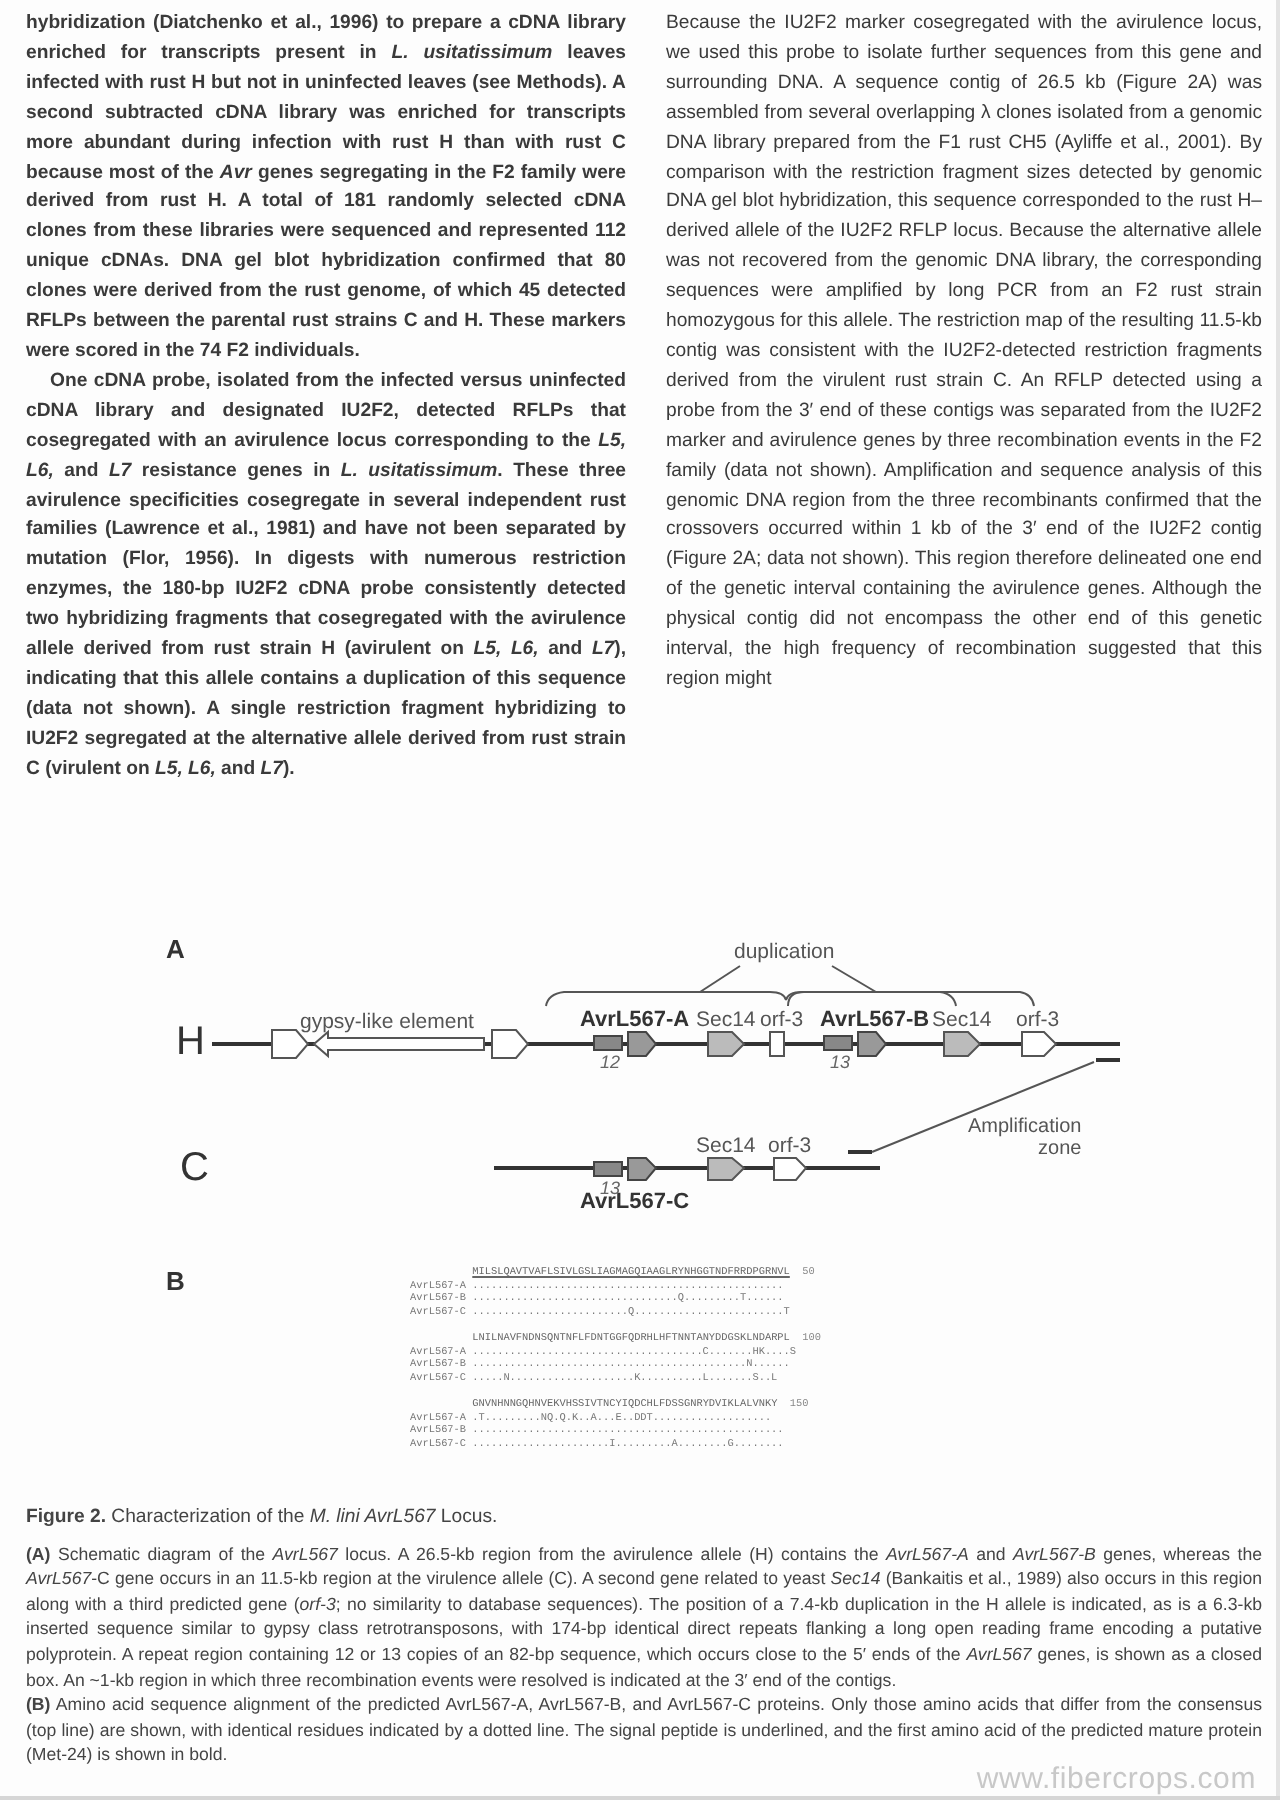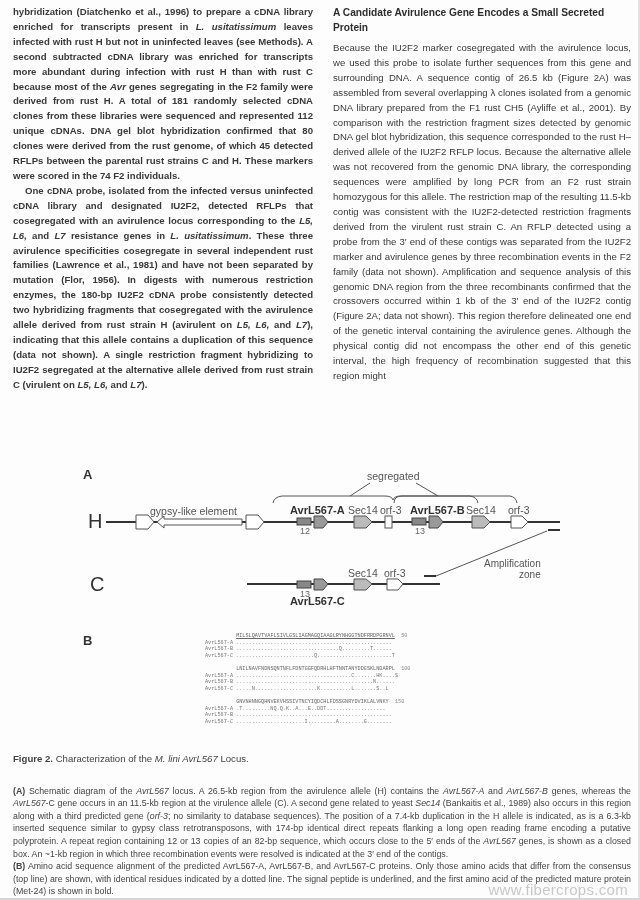--- a/index.html
+++ b/index.html
@@ -10,42 +10,41 @@
   .indent { text-indent:12px; }
   #col-left { left:13px; top:5px; width:300px;font-weight:bold; }
   #col-right { left:333px; top:5px; width:298px; }
   .heading { font-weight:bold; font-size:10.2px; line-height:15px; color:#2e2e2e; margin-bottom:6px !important; text-align:left; }
   i { font-style:italic; }
   #figure { position:absolute; left:0; top:430px; width:640px; height:320px; }
   .panel-label { position:absolute; font-size:13px; font-weight:bold; color:#333; }
   .row-label { position:absolute; font-size:20px; color:#333; font-family:"Liberation Sans", sans-serif; }
   .glabel { position:absolute; font-size:10.5px; color:#555; white-space:nowrap; }
   .glabel.b { font-weight:bold; color:#333; font-size:11px; }
-  .small { position:absolute; font-size:9px; color:#666; }
+  .small { position:absolute; font-size:9px; color:#666;font-style:italic; }
   #alignment { position:absolute; left:205px; top:633px; font-family:"Liberation Mono", monospace; font-size:5.2px; line-height:6.6px; color:#777; white-space:pre; }
   #alignment .cons { color:#666; }
   #alignment .u { text-decoration:underline; }
   #alignment .num { color:#888; }
   #caption { position:absolute; left:13px; top:753px; width:618px; font-size:8.8px; line-height:12.6px; color:#444; text-align:justify; }
   #caption p { margin:0; }
-  #caption .title { font-size:9.6px; margin-bottom:19px; }
+  #caption .title { font-size:9.6px; margin-bottom:5px; }
   #watermark { position:absolute; right:12px; bottom:2px; font-size:15px; color:#c8c8c8; letter-spacing:0.3px; }
   #bottom-border { position:absolute; left:0; right:0; bottom:0; height:2px; background:#d6d6d6; }
   #right-border { position:absolute; top:0; bottom:0; right:0; width:2px; background:#e3e3e3; }
 </style>
 </head>
 <body>
 
 <div id="col-left" class="col">
   <p><span>hybridization (Diatchenko et al., 1996) to prepare a cDNA library enriched for transcripts present in </span><i>L. usitatissimum</i><span> leaves infected with rust H but not in uninfected leaves (see Methods). A second subtracted cDNA library was enriched for transcripts more abundant during infection with rust H than with rust C because most of the </span><i>Avr</i><span> genes segregating in the F2 family were derived from rust H. A total of 181 randomly selected cDNA clones from these libraries were sequenced and represented 112 unique cDNAs. DNA gel blot hybridization confirmed that 80 clones were derived from the rust genome, of which 45 detected RFLPs between the parental rust strains C and H. These markers were scored in the 74 F2 individuals.</span></p>
   <p class="indent"><span>One cDNA probe, isolated from the infected versus uninfected cDNA library and designated IU2F2, detected RFLPs that cosegregated with an avirulence locus corresponding to the </span><i>L5, L6,</i><span> and </span><i>L7</i><span> resistance genes in </span><i>L. usitatissimum</i><span>. These three avirulence specificities cosegregate in several independent rust families (Lawrence et al., 1981) and have not been separated by mutation (Flor, 1956). In digests with numerous restriction enzymes, the 180-bp IU2F2 cDNA probe consistently detected two hybridizing fragments that cosegregated with the avirulence allele derived from rust strain H (avirulent on </span><i>L5, L6,</i><span> and </span><i>L7</i><span>), indicating that this allele contains a duplication of this sequence (data not shown). A single restriction fragment hybridizing to IU2F2 segregated at the alternative allele derived from rust strain C (virulent on </span><i>L5, L6,</i><span> and </span><i>L7</i><span>).</span></p>
 </div>
 
 <div id="col-right" class="col">
-  <p class="heading">A Candidate Avirulence Gene Encodes a Small Secreted Protein</p>
   <p>Because the IU2F2 marker cosegregated with the avirulence locus, we used this probe to isolate further sequences from this gene and surrounding DNA. A sequence contig of 26.5 kb (Figure 2A) was assembled from several overlapping λ clones isolated from a genomic DNA library prepared from the F1 rust CH5 (Ayliffe et al., 2001). By comparison with the restriction fragment sizes detected by genomic DNA gel blot hybridization, this sequence corresponded to the rust H–derived allele of the IU2F2 RFLP locus. Because the alternative allele was not recovered from the genomic DNA library, the corresponding sequences were amplified by long PCR from an F2 rust strain homozygous for this allele. The restriction map of the resulting 11.5-kb contig was consistent with the IU2F2-detected restriction fragments derived from the virulent rust strain C. An RFLP detected using a probe from the 3′ end of these contigs was separated from the IU2F2 marker and avirulence genes by three recombination events in the F2 family (data not shown). Amplification and sequence analysis of this genomic DNA region from the three recombinants confirmed that the crossovers occurred within 1 kb of the 3′ end of the IU2F2 contig (Figure 2A; data not shown). This region therefore delineated one end of the genetic interval containing the avirulence genes. Although the physical contig did not encompass the other end of this genetic interval, the high frequency of recombination suggested that this region might</p>
 </div>
 
 <div id="figure">
   <div class="panel-label" style="left:83px;top:37px;">A</div>
   <div class="row-label" style="left:88px;top:80px;">H</div>
   <div class="row-label" style="left:90px;top:143px;">C</div>
 
   <svg width="640" height="200" style="position:absolute;left:0;top:0;">
 
@@ -81,21 +80,21 @@
     <line x1="424" y1="146" x2="436" y2="146" stroke="#333" stroke-width="2"></line>
     <line x1="547" y1="101" x2="436" y2="146" stroke="#555" stroke-width="1"></line>
 
     <rect x="297" y="151" width="14" height="7" fill="#888" stroke="#444" stroke-width="1"></rect>
     <path d="M314,149 L323,149 L328,154 L323,160 L314,160 Z" fill="#999" stroke="#444" stroke-width="1"></path>
     <path d="M354,149 L366,149 L372,154 L366,160 L354,160 Z" fill="#bbb" stroke="#555" stroke-width="1"></path>
     <path d="M387,149 L398,149 L403,154 L398,160 L387,160 Z" fill="#fff" stroke="#555" stroke-width="1"></path>
   </svg>
 
   <div class="glabel" style="left:150px;top:75px;text-align:center;">gypsy-like element</div>
-  <div class="glabel" style="left:367px;top:40px;">segregated</div>
+  <div class="glabel" style="left:367px;top:40px;">duplication</div>
   <div class="glabel b" style="left:290px;top:74px;">AvrL567-A</div>
   <div class="glabel" style="left:348px;top:74px;">Sec14</div>
   <div class="glabel" style="left:380px;top:74px;">orf-3</div>
   <div class="glabel b" style="left:410px;top:74px;">AvrL567-B</div>
   <div class="glabel" style="left:466px;top:74px;">Sec14</div>
   <div class="glabel" style="left:508px;top:74px;">orf-3</div>
   <div class="small" style="left:300px;top:96px;">12</div>
   <div class="small" style="left:415px;top:96px;">13</div>
 
   <div class="glabel b" style="left:290px;top:121px;margin-top:44px;">AvrL567-C</div>

